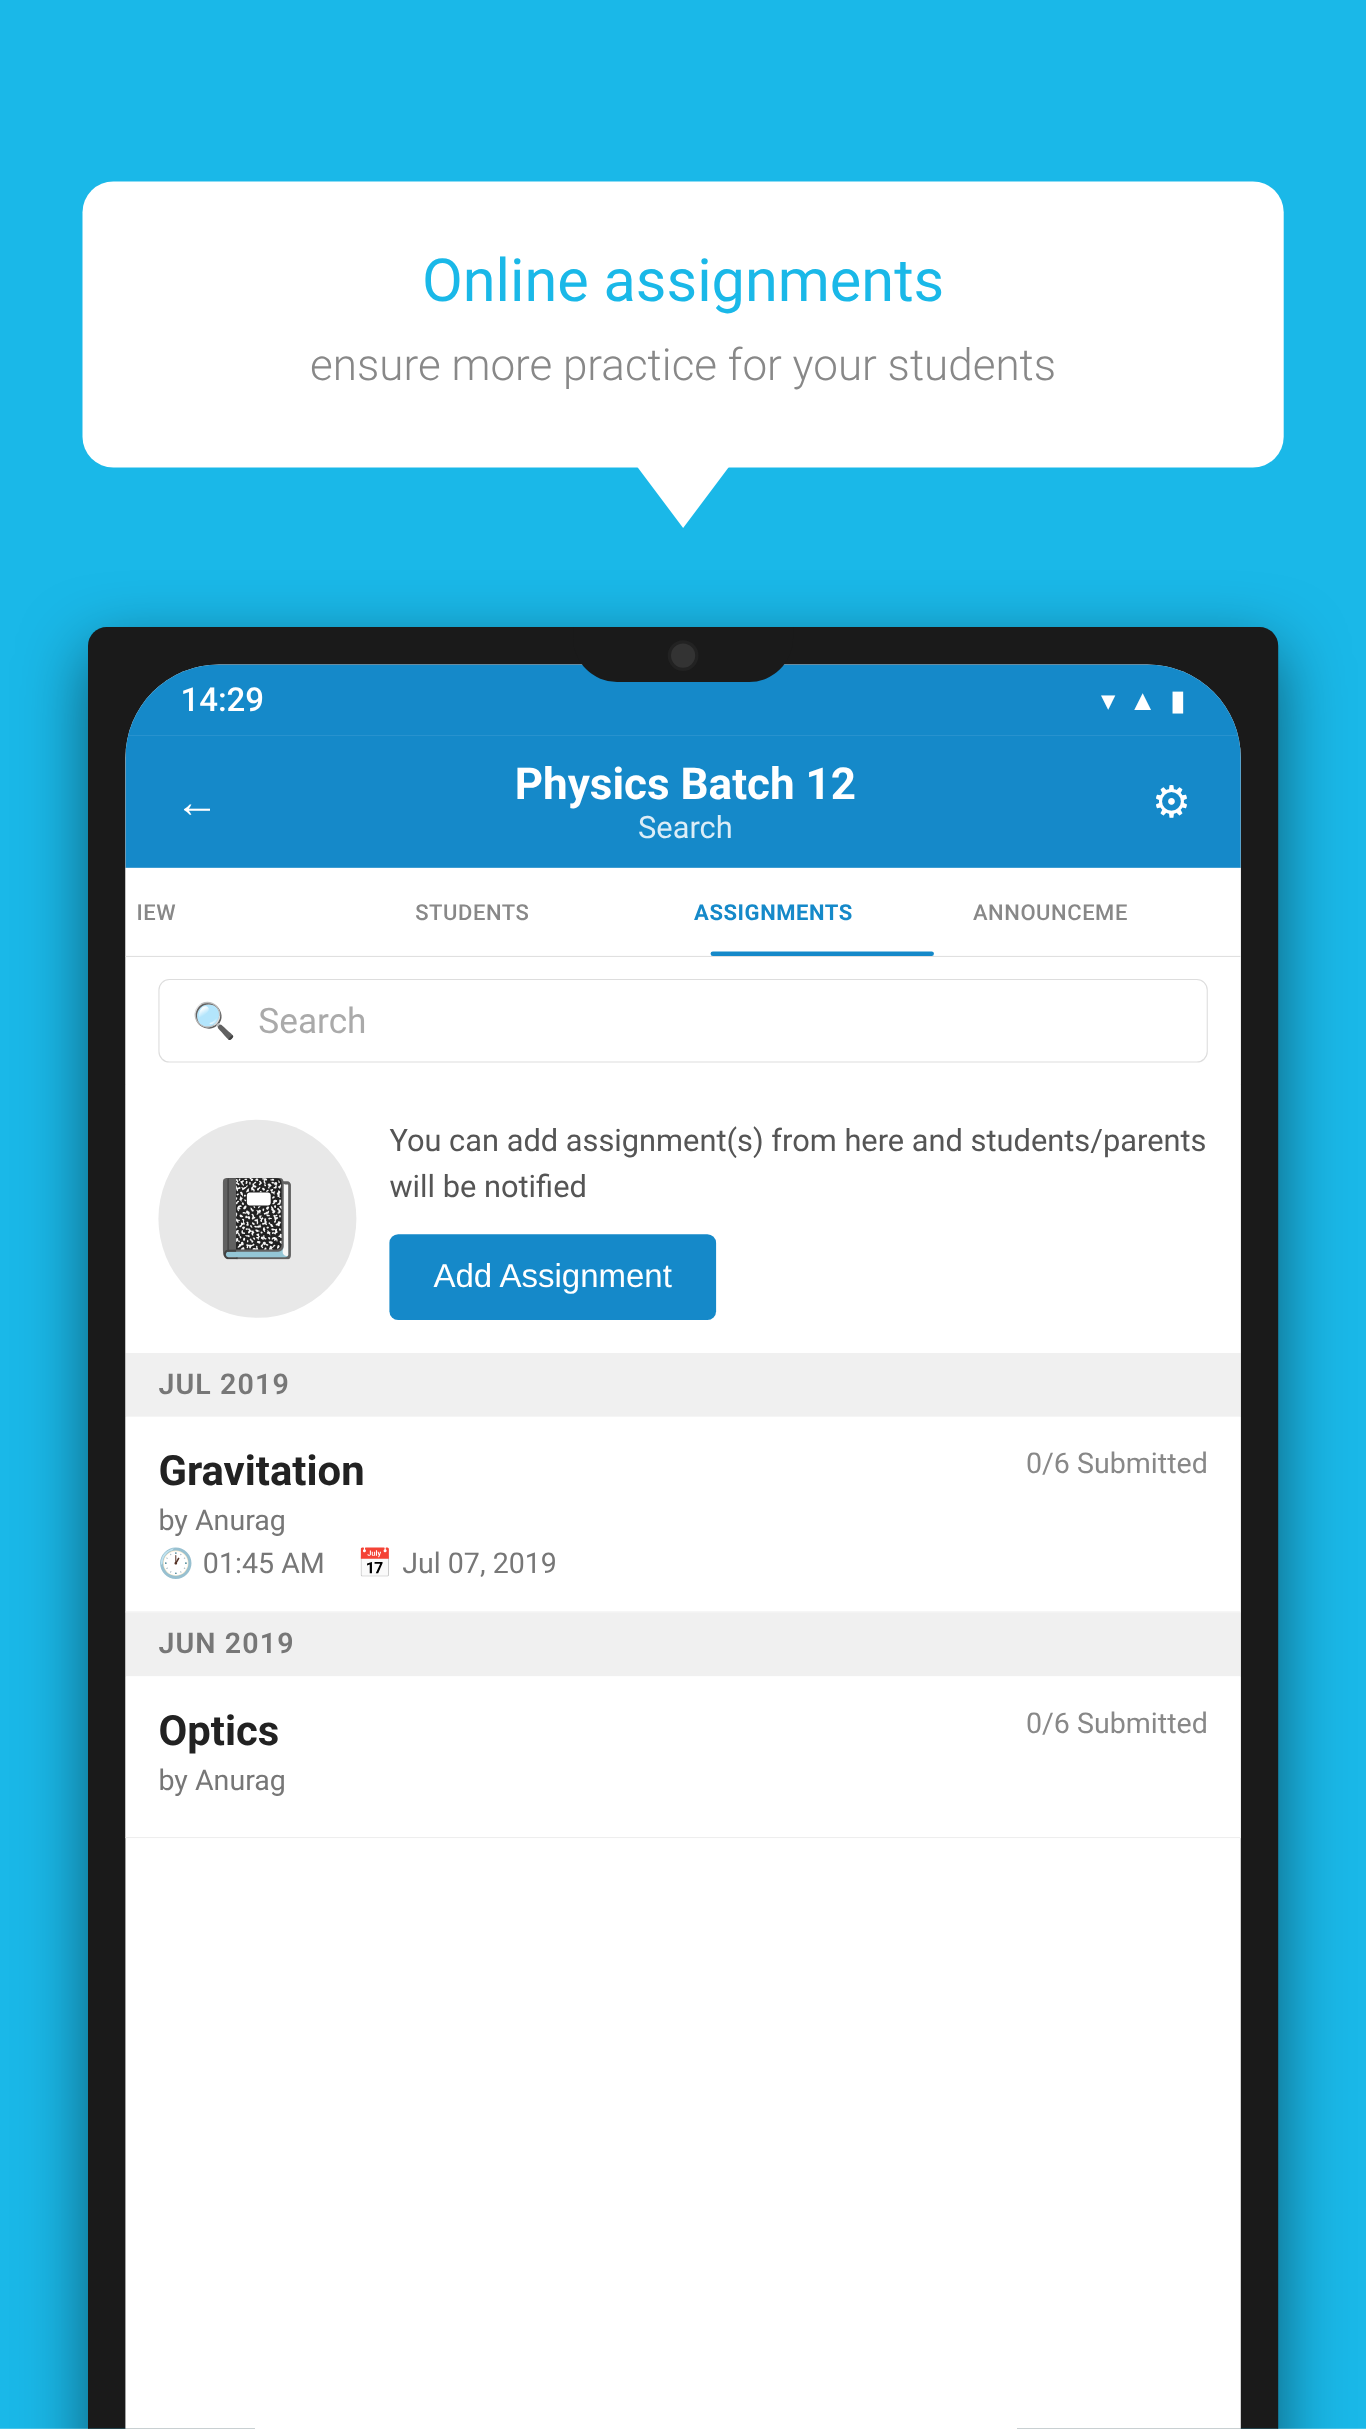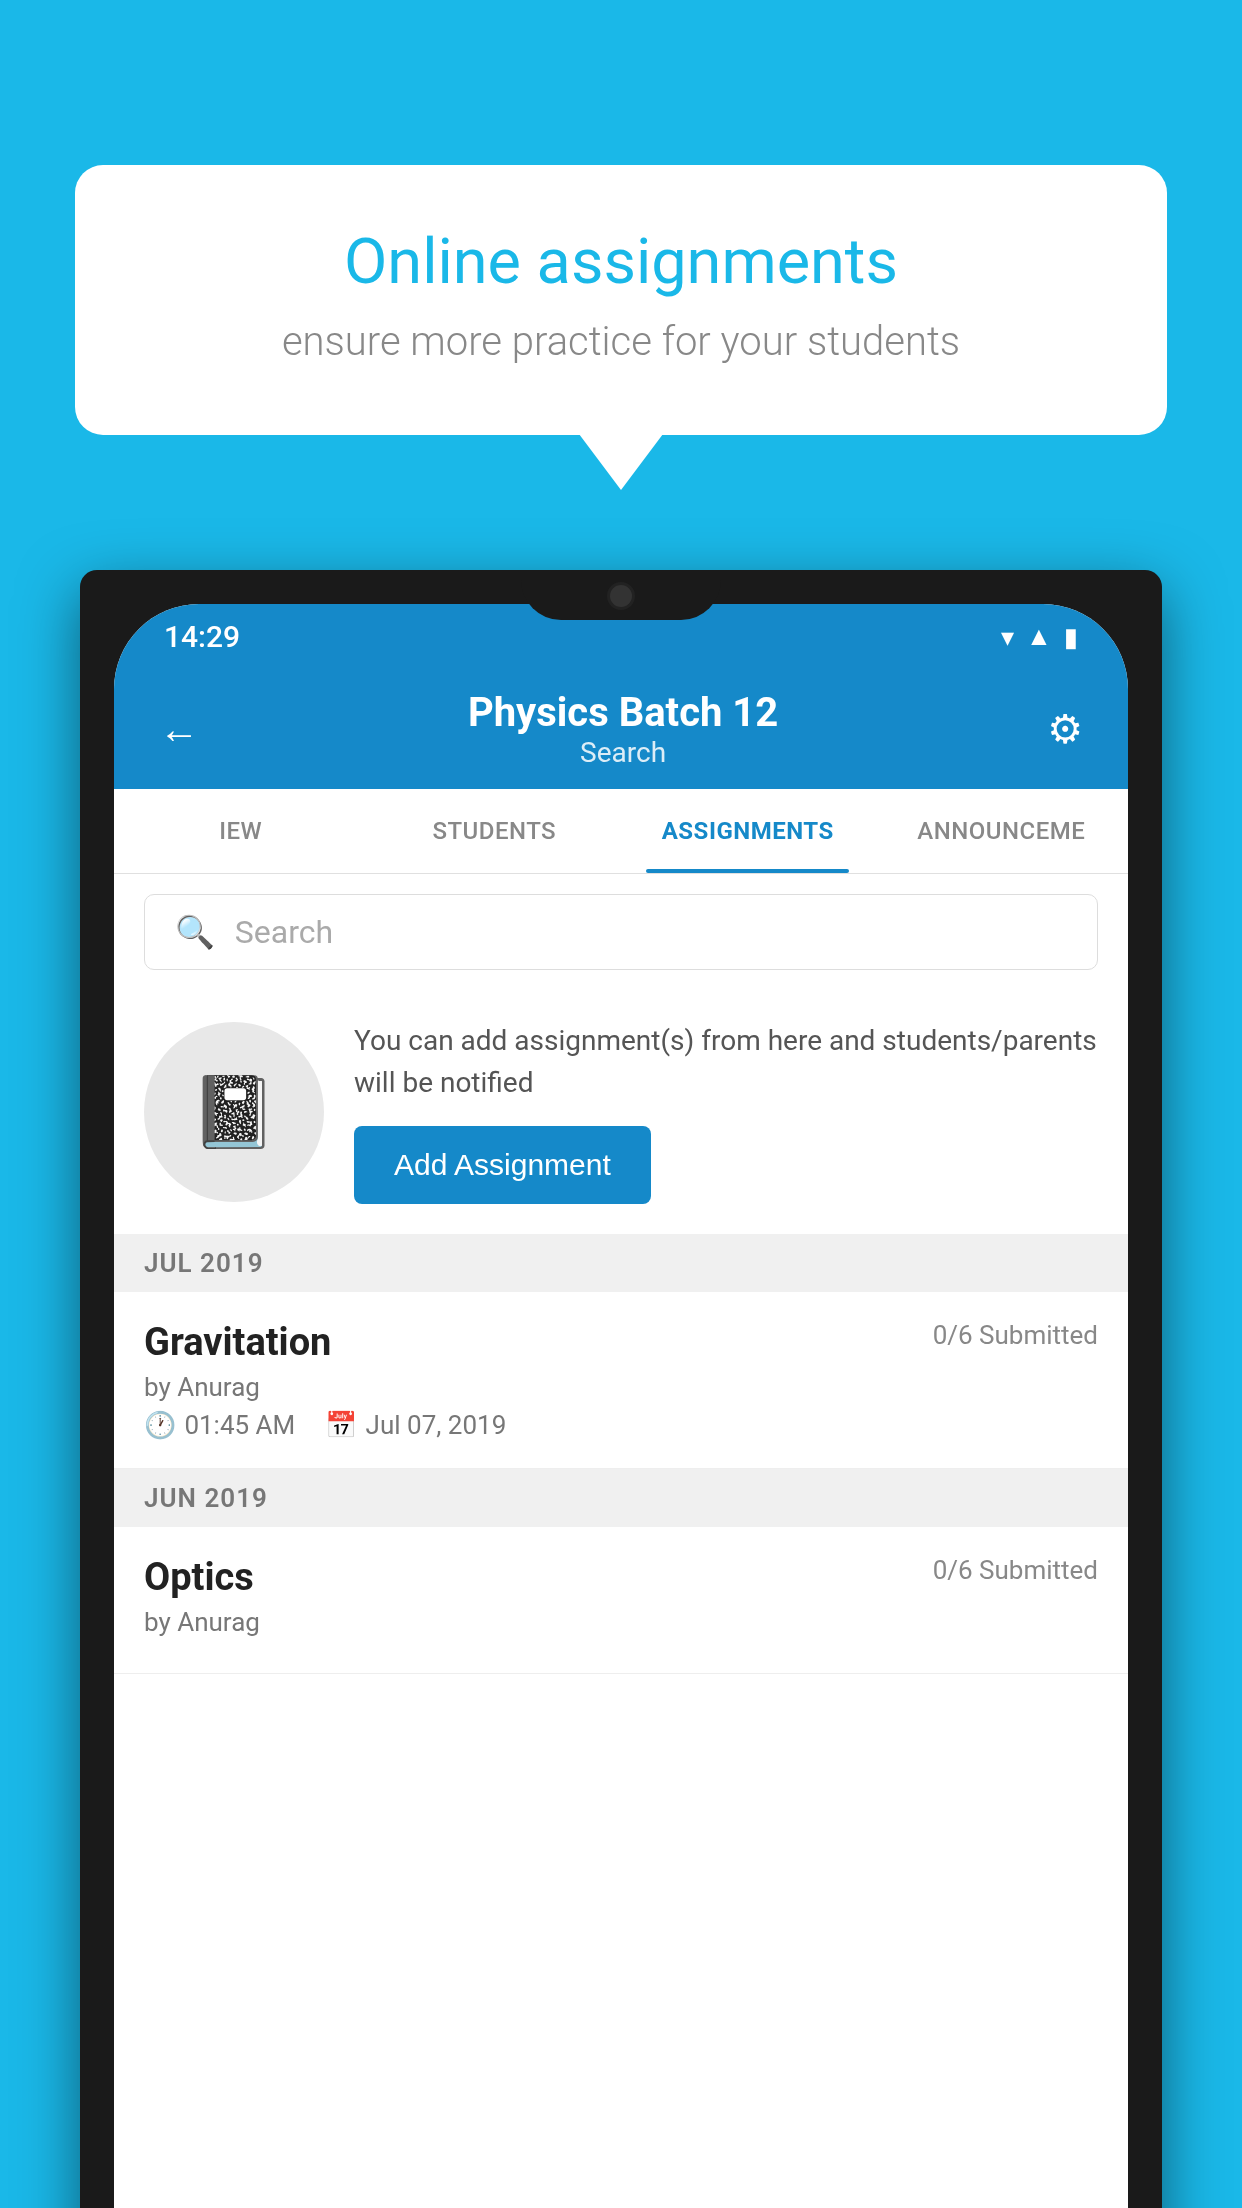--- a/index.html
+++ b/index.html
@@ -32,21 +32,21 @@
       left: 50%;
       transform: translateX(-50%);
       width: 0;
       height: 0;
       border-left: 45px solid transparent;
       border-right: 45px solid transparent;
       border-top: 60px solid white;
     }
 
     .speech-bubble-title {
-      font-size: 63px;
+      font-size: 54px;
       color: #1ab8e8;
       font-weight: 400;
       margin-bottom: 20px;
     }
 
     .speech-bubble-subtitle {
       font-size: 40px;
       color: #888;
       font-weight: 300;
     }
@@ -171,22 +171,22 @@
     
     .tabs-bar {
       display: flex;
       border-bottom: 1px solid #e0e0e0;
       background: white;
     }
 
     .tab-item {
       flex: 1;
       padding: 28px 10px;
-      text-align: center;
-      font-size: 24px;
+      text-align: left;
+      font-size: 20px;
       color: #888;
       font-weight: 500;
       letter-spacing: 0.5px;
       cursor: pointer;
       position: relative;
     }
 
     .tab-item.active {
       color: #1589c9;
       font-weight: 700;

